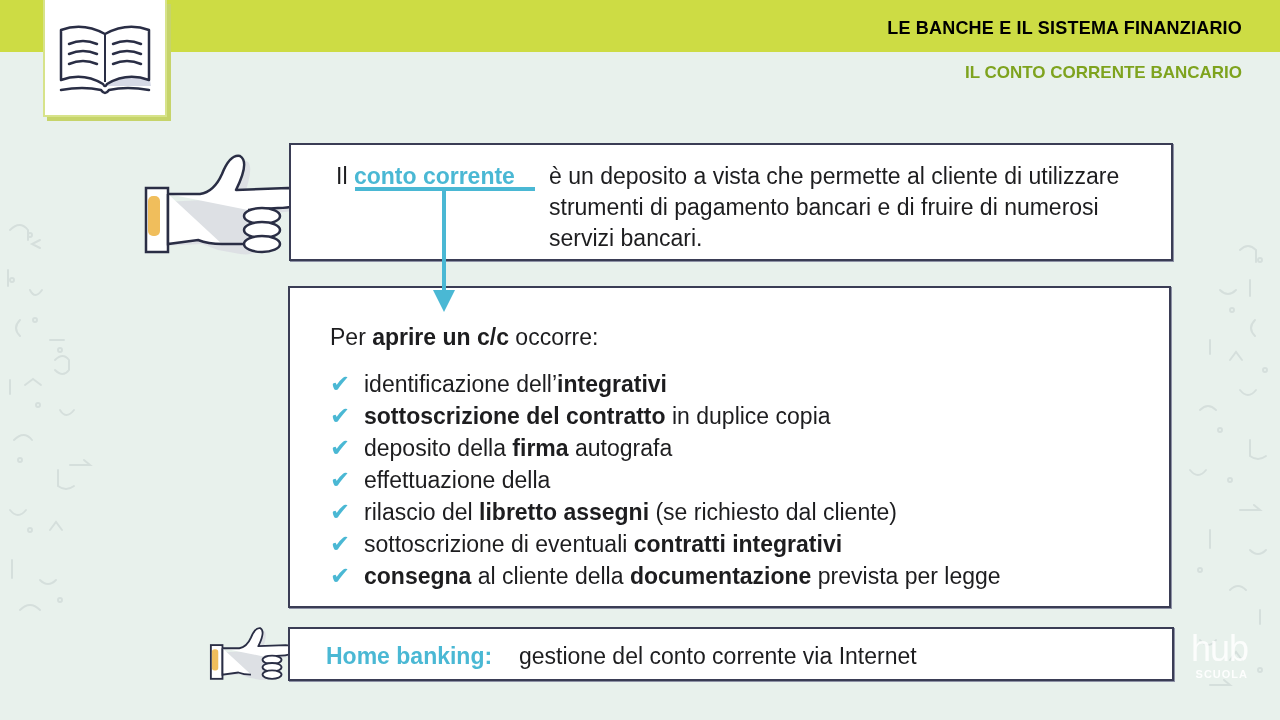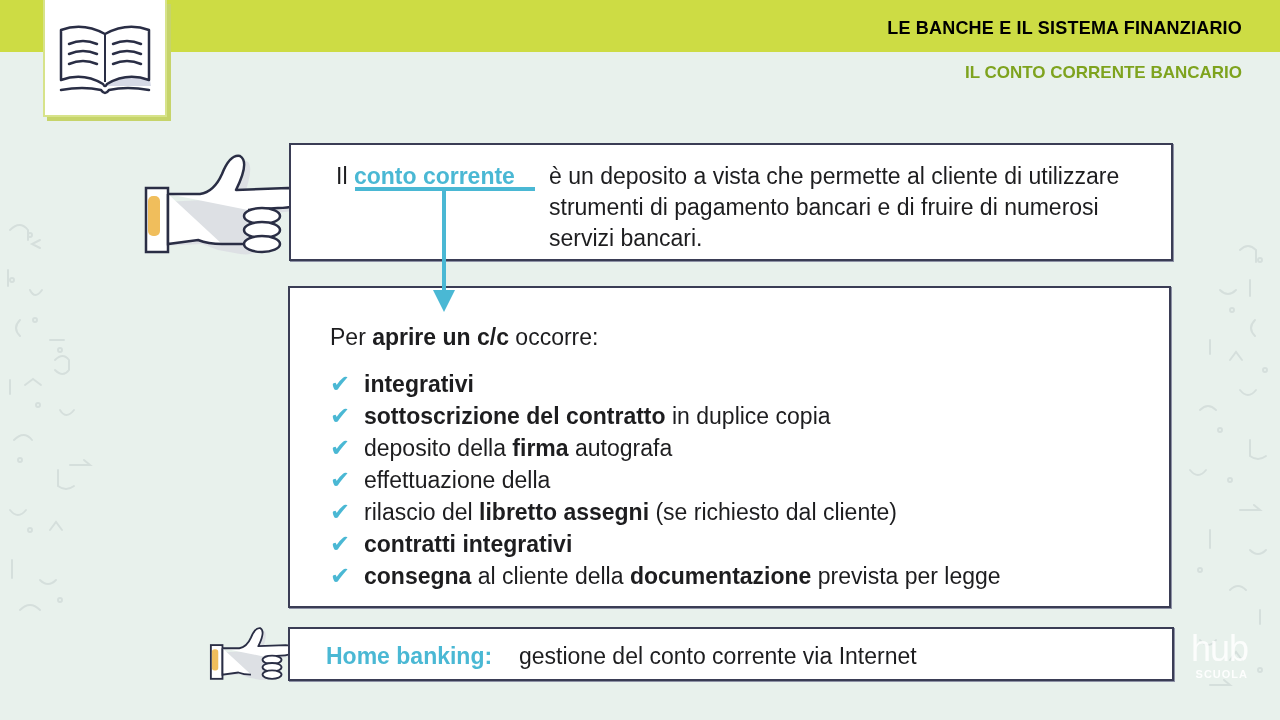--- a/index.html
+++ b/index.html
@@ -199,20 +199,21 @@
 
 <div class="box req-box">
   <div class="req-intro">
     <span>Per</span>
     <b>aprire un c/c</b>
     <span>occorre:</span>
   </div>
   <ul class="req-list">
     <li>
       <span class="check">✔</span>
+      <span>identificazione dell’</span>
         <b>integrativi</b>
     </li>
     <li>
       <span class="check">✔</span>
       <b>sottoscrizione del contratto</b>
         <span style="white-space:pre"> in duplice copia</span>
     </li>
     <li>
       <span class="check">✔</span>
       <span style="white-space:pre">deposito della </span>
@@ -224,20 +225,21 @@
       <span style="white-space:pre">effettuazione della </span>
     </li>
     <li>
       <span class="check">✔</span>
       <span style="white-space:pre">rilascio del </span>
         <b>libretto assegni</b>
         <span style="white-space:pre"> (se richiesto dal cliente)</span>
     </li>
     <li>
       <span class="check">✔</span>
+      <span style="white-space:pre">sottoscrizione di eventuali </span>
         <b>contratti integrativi</b>
     </li>
     <li>
       <span class="check">✔</span>
       <b>consegna</b>
         <span style="white-space:pre"> al cliente della </span>
         <b>documentazione</b>
         <span style="white-space:pre"> prevista per legge</span>
     </li>
   </ul>

